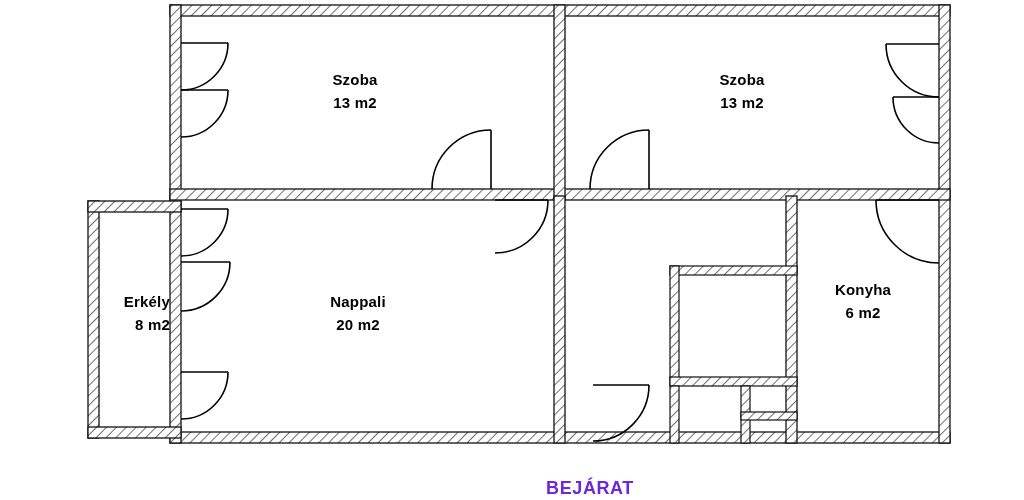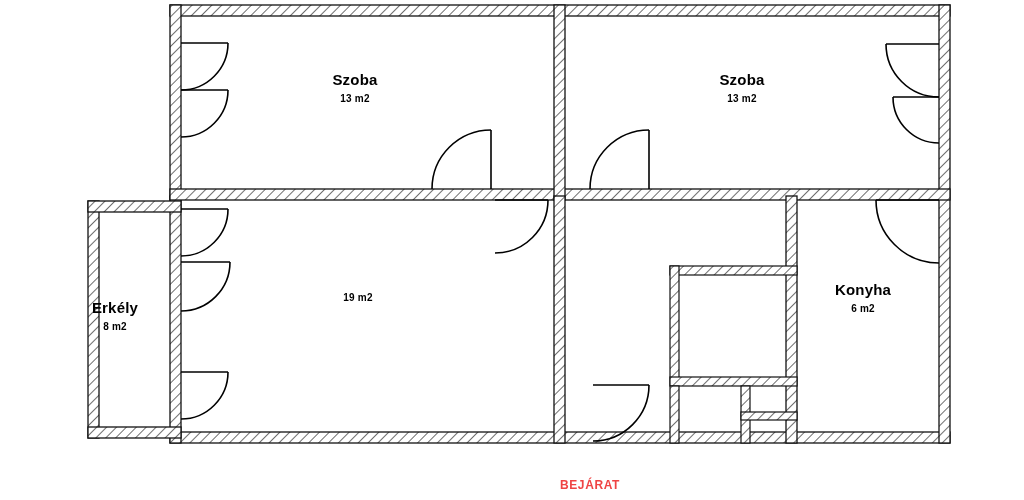--- a/index.html
+++ b/index.html
@@ -36,28 +36,28 @@
     white-space: nowrap;
     pointer-events: none;
   }
   .room-label .name {
     display: block;
     font-size: 15px;
     letter-spacing: 0.2px;
   }
   .room-label .area {
     display: block;
-    font-size: 10px;
+    font-size: 15px;
     letter-spacing: 0.2px;
   }
   .entry-label {
     position: absolute;
-    font-size: 12px;
+    font-size: 18px;
     font-weight: bold;
-    color: #ef4444;
+    color: #6d28d9;
     letter-spacing: 0.6px;
     text-align: center;
     white-space: nowrap;
   }
 </style>
 </head>
 <body>
 
 <div id="plan">
 
@@ -171,30 +171,31 @@
     <span class="name">Szoba</span>
     <span class="area">13 m2</span>
   </div>
 
   <div class="room-label" style="left:619px; top:68px; width:150px;">
     <span class="name">Szoba</span>
     <span class="area">13 m2</span>
   </div>
 
   <div class="room-label" style="left:235px; top:290px; width:150px;">
-    <span class="area">19 m2</span>
+    <span class="name">Nappali</span>
+    <span class="area">20 m2</span>
   </div>
 
 
   <div class="room-label" style="left:740px; top:278px; width:150px;">
     <span class="name">Konyha</span>
     <span class="area">6 m2</span>
   </div>
 
-  <div class="room-label" style="left:12px; top:296px; width:110px;">
+  <div class="room-label" style="left:12px; top:290px; width:110px;text-align:right;">
     <span class="name">Erkély</span>
     <span class="area">8 m2</span>
   </div>
 
 
   <div class="entry-label" style="left:462px; top:478px; width:160px;">BEJÁRAT</div>
 
 </div>
 
 </body></html>

